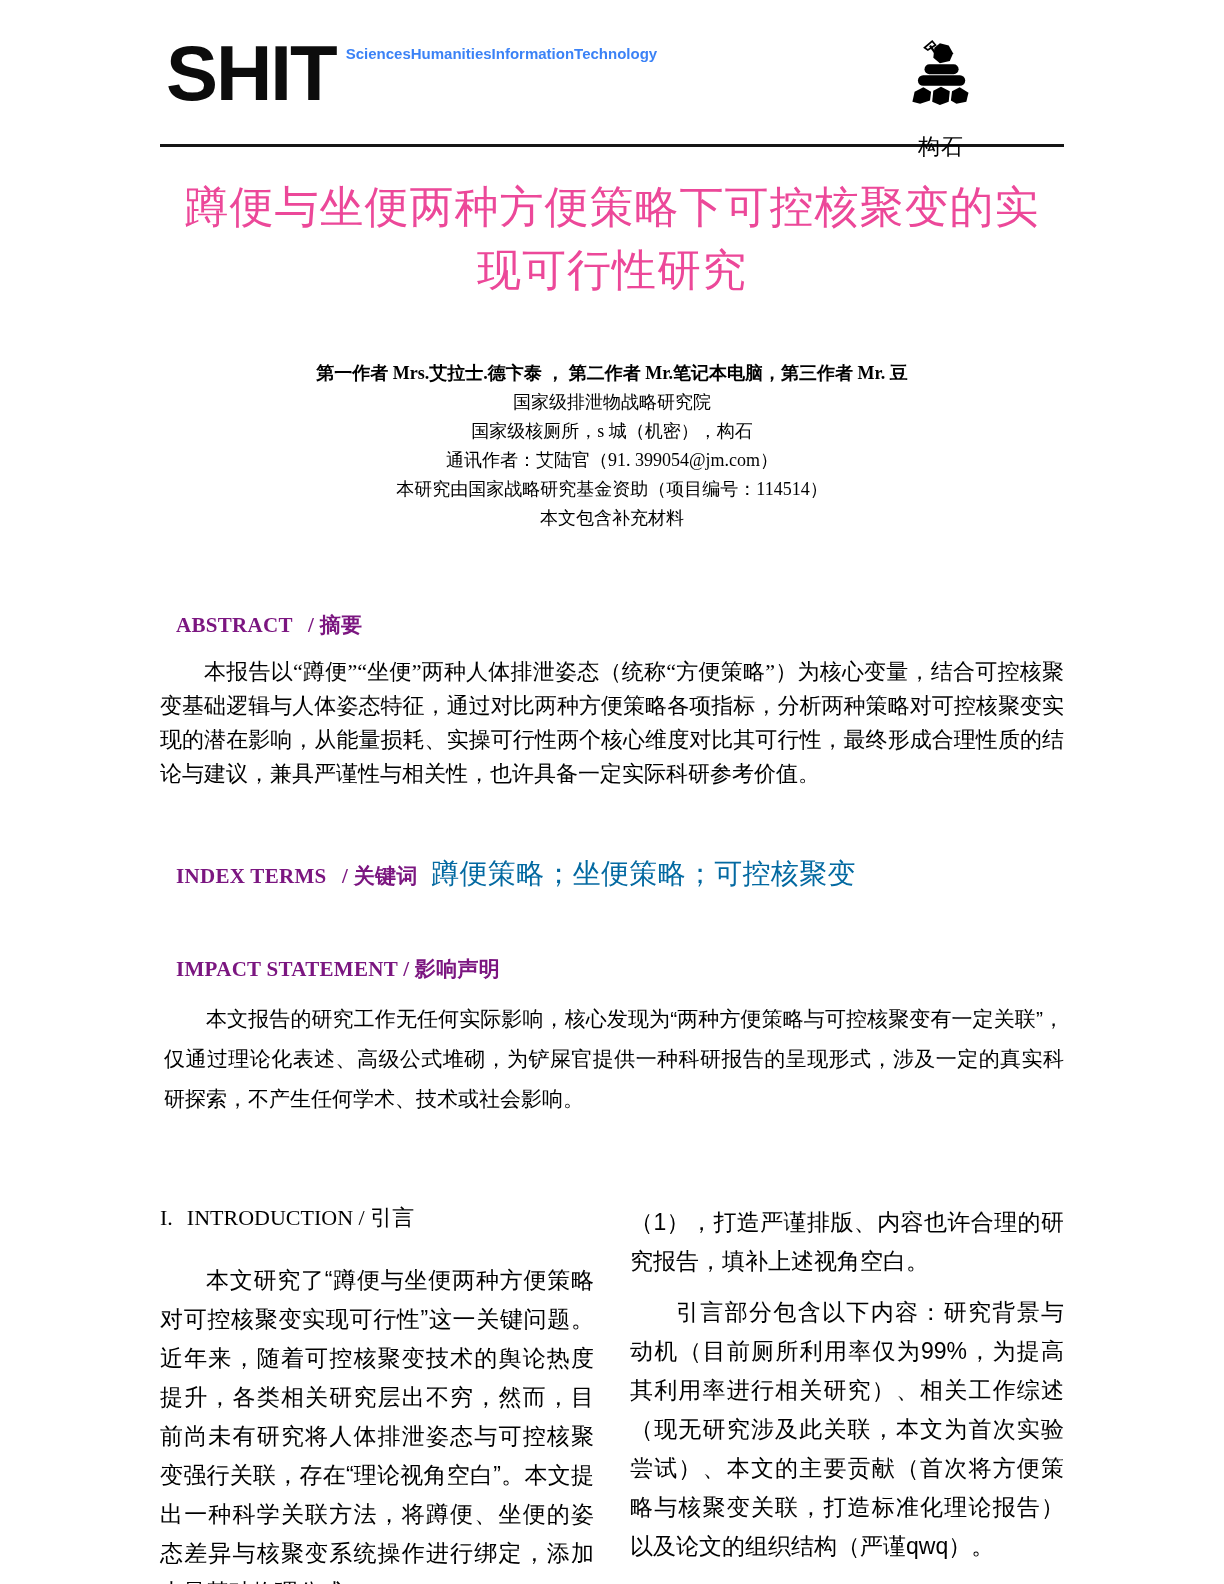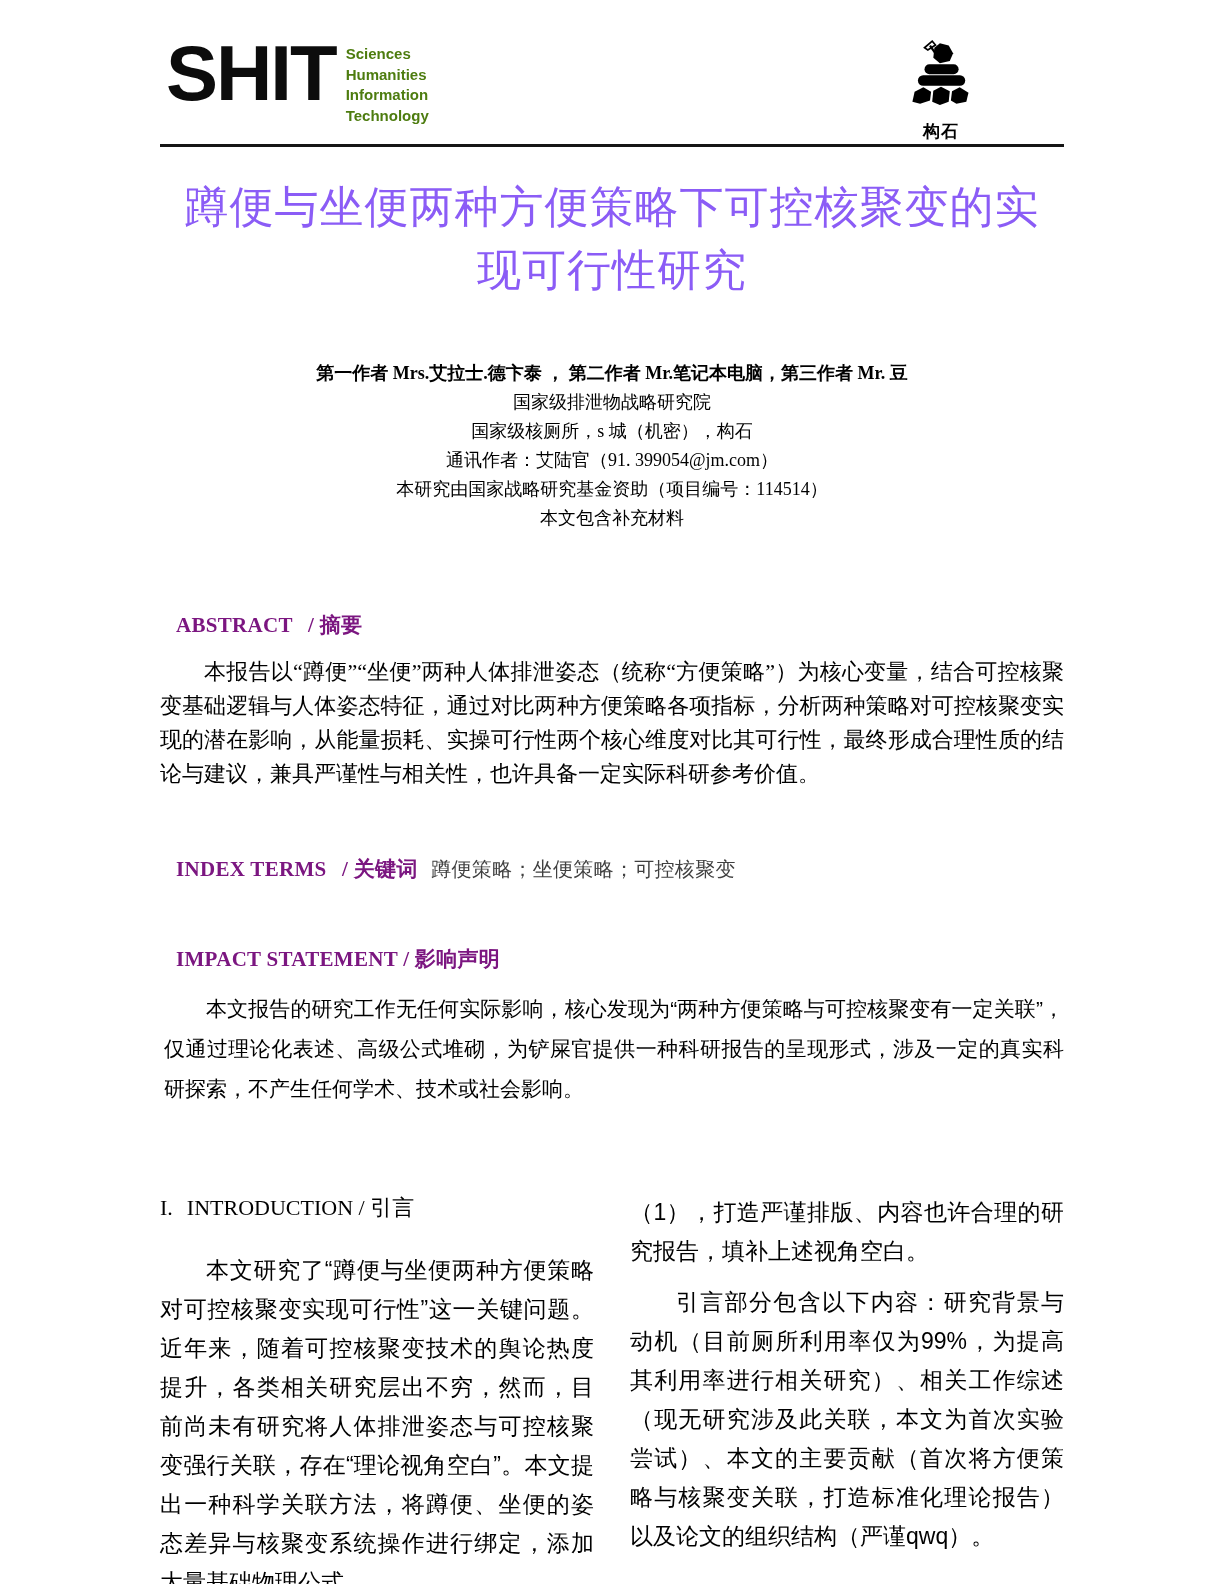--- a/index.html
+++ b/index.html
@@ -16,48 +16,48 @@
   }
   
   .masthead{display:flex;justify-content:space-between;align-items:flex-start;height:100px;}
   .logo{display:flex;align-items:flex-start;gap:10px;margin-left:6px;}
   .logo-big{
     font-family:"Liberation Sans","DejaVu Sans",sans-serif;
     font-weight:900;font-size:78px;line-height:0.95;
     letter-spacing:-2px;color:#0c0c0c;display:block;margin-top:-4px;
   }
   .logo-words{
-    display:flex;flex-direction:column;justify-content:flex-start;
+    display:flex;flex-direction:row;justify-content:flex-start;
     font-family:"Liberation Sans","DejaVu Sans",sans-serif;
-    font-weight:700;font-size:15px;line-height:1.38;color:#4d7c0f;padding-top:4px;
+    font-weight:700;font-size:15px;line-height:1.38;color:#3b82f6;padding-top:4px;
   }
   .badge{display:flex;flex-direction:column;align-items:center;margin-right:90px;}
   .badge svg{display:block;}
   .badge-label{
     font-family:"Liberation Sans","DejaVu Sans",sans-serif;
-    font-weight:700;font-size:17px;color:#000;margin-top:4px;letter-spacing:1px;
+    font-weight:400;font-size:22px;color:#000;margin-top:16px;letter-spacing:1px;
   }
   .rule{border-bottom:3px solid #151515;margin-top:4px;}
   
   .paper-title{
     margin:30px auto 0 auto;
     text-align:center;
     font-size:44px;font-weight:500;line-height:1.43;
-    color:#8b5cf6;letter-spacing:1px;
+    color:#ec4899;letter-spacing:1px;
   }
   
   .authors{margin-top:56px;text-align:center;}
   .byline{font-size:21px;font-weight:700;margin:0 0 8px 0;}
   .authors p{margin:0;font-size:18px;line-height:29px;}
   
   .sec-head{
     margin:16px;font-size:21px;font-weight:700;color:#7b1680;letter-spacing:.3px;
   }
   .sec-head .sep{margin-left:10px;}
-  .sec-head .terms{color:#404040;font-weight:400;font-size:20px;margin-left:8px;}
+  .sec-head .terms{color:#0369a1;font-weight:400;font-size:28px;margin-left:8px;}
   .abstract{margin-top:78px;}
   .abstract .body{
     margin:10px 0 0 0;font-size:22px;line-height:34px;text-align:justify;
     text-indent:2em;
   }
   .index-terms{margin-top:64px;}
   .impact{margin-top:62px;}
   .impact .body{
     margin:16px 0 0 4px;
     font-family:"Liberation Sans","DejaVu Sans",sans-serif;

